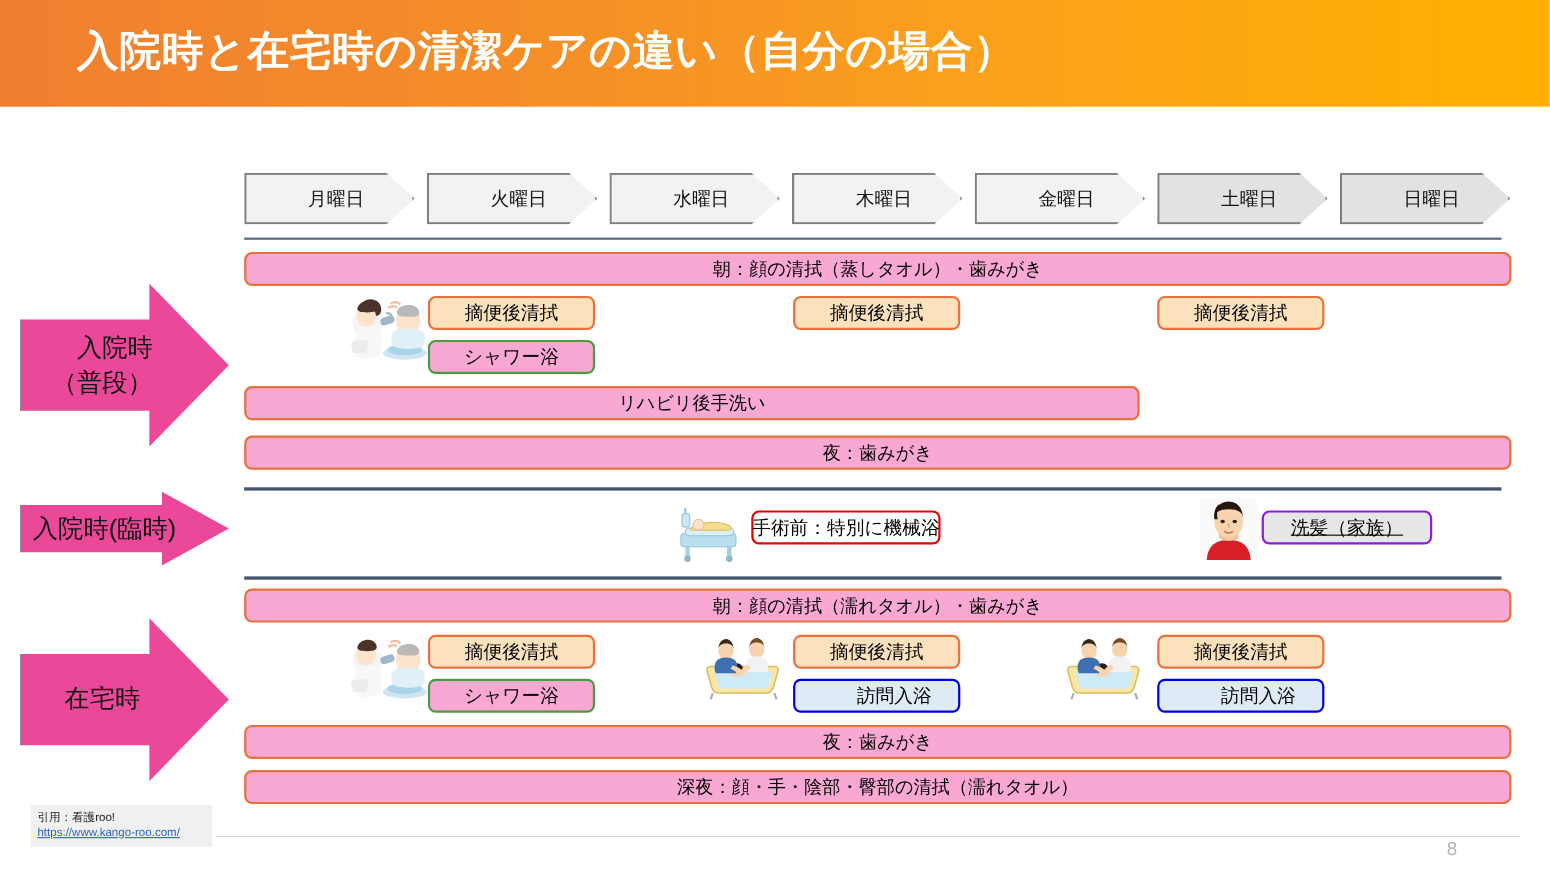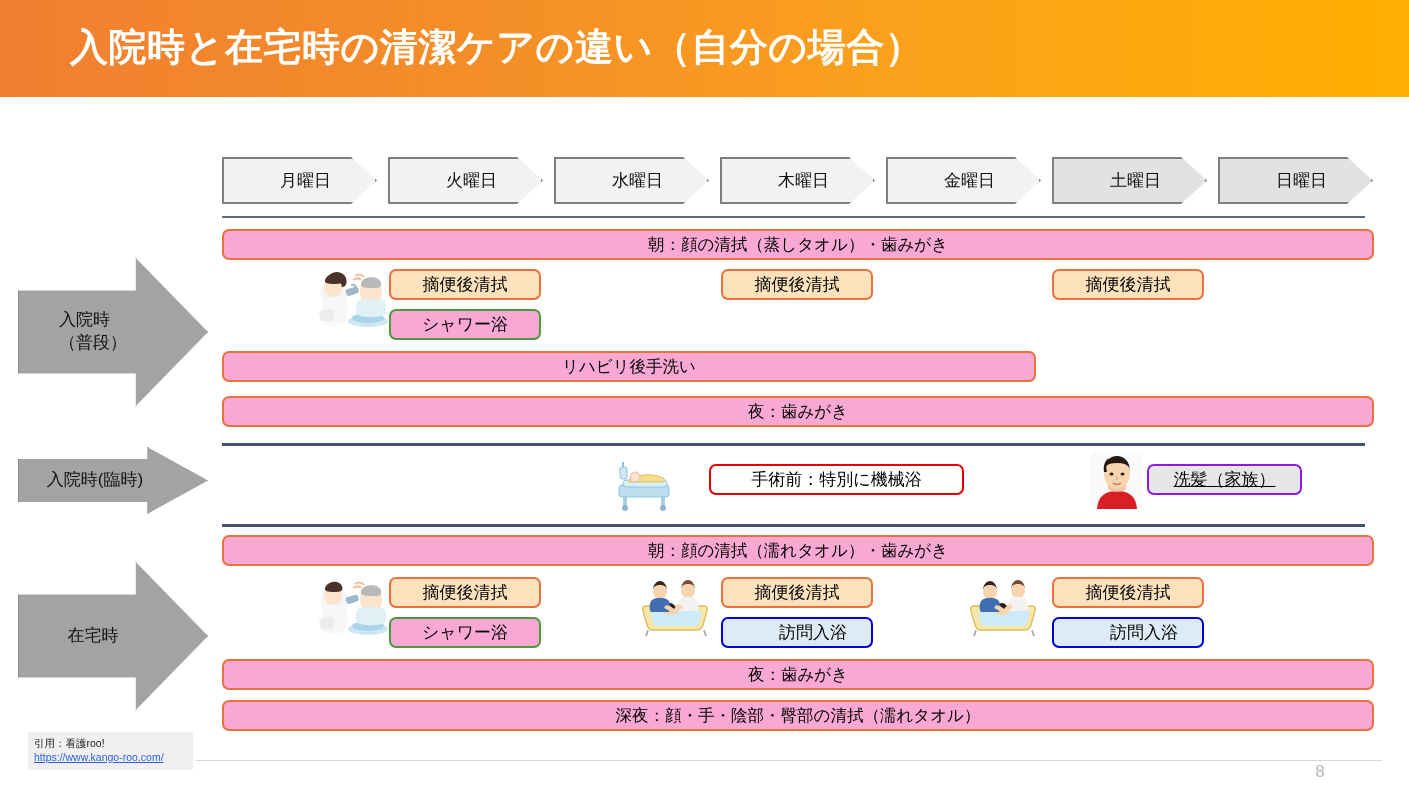--- a/index.html
+++ b/index.html
@@ -53,27 +53,27 @@
     clip-path: polygon(0 0, calc(100% - 26px) 0, 100% 50%, calc(100% - 26px) 100%, 0 100%);
     padding-right: 24px;
     padding-left: 36px;
   }
   .chev.weekend { background: #e2e2e2; }
 
   
   .sec-arrow {
     position: absolute;
     box-sizing: border-box;
-    background: #a3a3a3;
+    background: #ec4899;
     border: 1.5px solid #8a8a8a;
     display: flex;
     align-items: center;
     justify-content: center;
-    text-align: left;
-    font-size: 17px;
+    text-align: right;
+    font-size: 23px;
     color: #111;
     line-height: 1.35;
     clip-path: polygon(0 22%, 62% 22%, 62% 0, 100% 50%, 62% 100%, 62% 78%, 0 78%);
     padding-right: 40px;
   }
   .sec-arrow.slim {
     clip-path: polygon(0 18%, 68% 18%, 68% 0, 100% 50%, 68% 100%, 68% 82%, 0 82%);
     padding-right: 36px;
   }
 
@@ -231,21 +231,21 @@
       <circle cx="22" cy="18" r="5" fill="#fbe3cc" stroke="#e0bfa4" stroke-width="1"></circle>
       <rect x="10" y="38" width="4" height="10" fill="#a9cee2"></rect>
       <rect x="48" y="38" width="4" height="10" fill="#a9cee2"></rect>
       <circle cx="12" cy="49" r="3" fill="#8fb8cd"></circle>
       <circle cx="50" cy="49" r="3" fill="#8fb8cd"></circle>
       <rect x="7" y="8" width="7" height="12" rx="2" fill="#cfe7f5" stroke="#8fc3dd" stroke-width="1"></rect>
       <path d="M10 8V3" stroke="#8fc3dd" stroke-width="2"></path>
     </svg>
   </div>
 
-  <div class="box b-red" style="left:683px; top:464px; width:255px; height:31px;margin-left:26px;">手術前：特別に機械浴</div>
+  <div class="box b-red" style="left:683px; top:464px; width:172px; height:31px;">手術前：特別に機械浴</div>
 
   <div class="art" style="left:1091px; top:452px;">
     <svg width="52" height="57" viewBox="0 0 52 57" aria-hidden="true">
       <rect x="0" y="0" width="52" height="57" fill="#fafafa"></rect>
       <path d="M6 57c1-13 8-18 20-18s19 5 20 18z" fill="#d81f26"></path>
       <path d="M17 36c0 5 18 5 18 0v-7H17z" fill="#f0c6a4"></path>
       <ellipse cx="26" cy="22" rx="13" ry="15" fill="#f7d3ae"></ellipse>
       <path d="M13 20c0-11 6-16 13-16s13 5 13 16c0-6-4-9-13-9s-13 3-13 9z" fill="#26180f"></path>
       <path d="M13 20c-1-6 1-12 5-14-3 5-3 10-2 14z" fill="#26180f"></path>
       <ellipse cx="20.5" cy="22" rx="2" ry="1.6" fill="#2b1a10"></ellipse>

